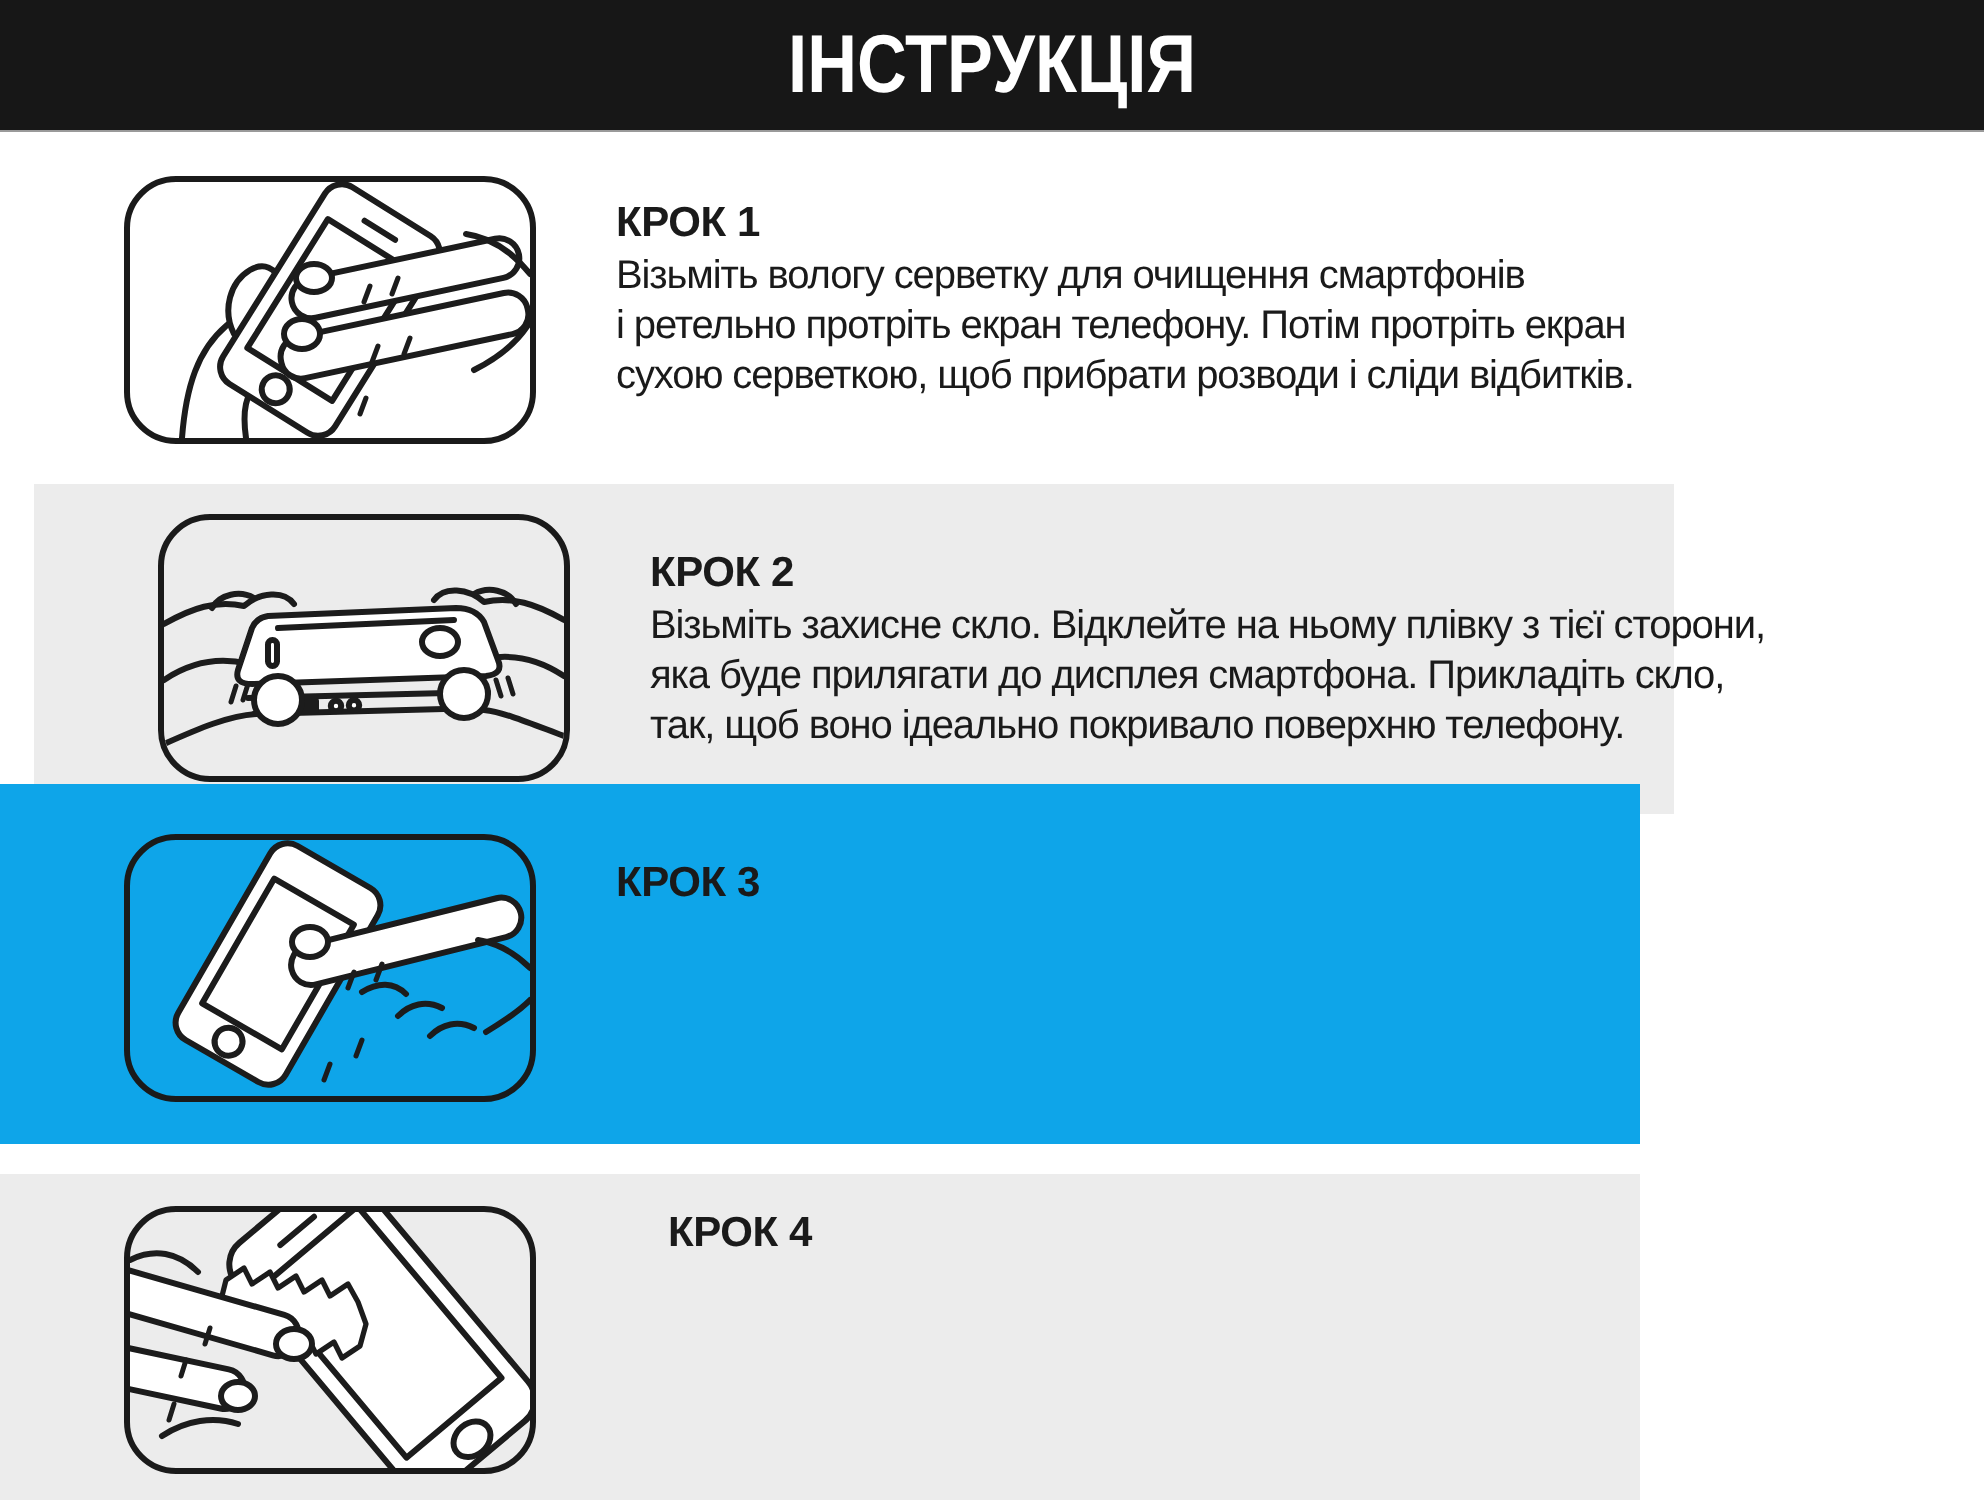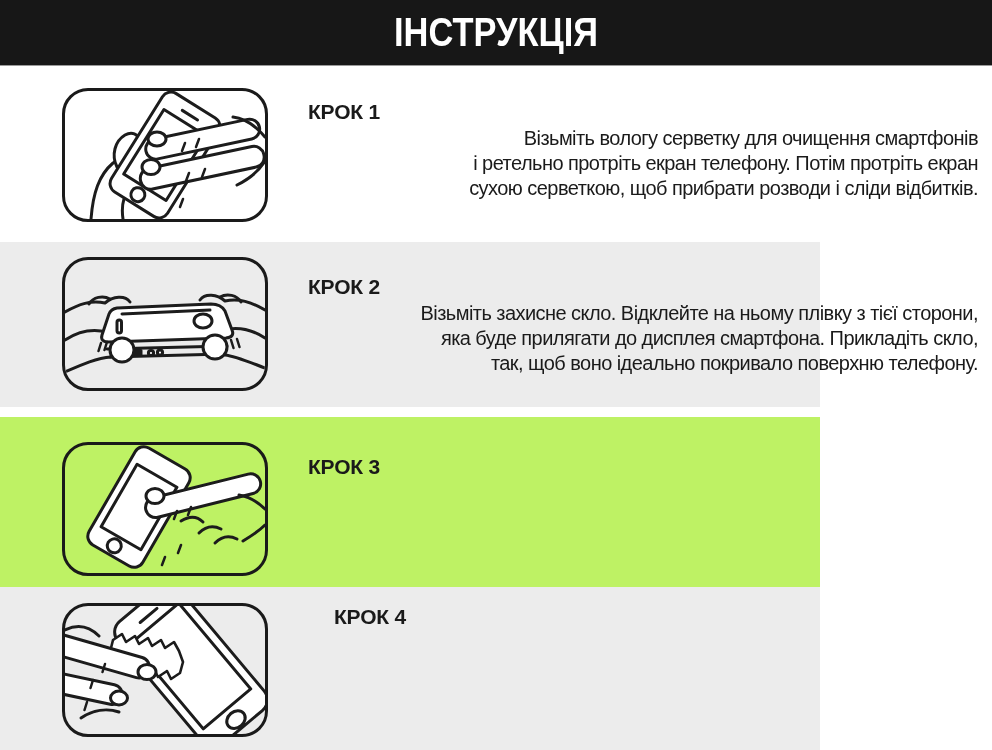--- a/index.html
+++ b/index.html
@@ -22,22 +22,22 @@
   .header h1{
     margin:0;height:65px;line-height:64px;
     text-align:center;color:#fff;
     font-size:41px;font-weight:700;
     letter-spacing:0px;
     transform:scaleX(.84);transform-origin:50% 50%;
     white-space:nowrap;
   }
   .row{position:absolute;left:0;width:820px;}
   .row-1{top:66px;height:176px;background:#ffffff;}
-  .row-2{top:242px;height:165px;background:var(--row-alt,#ececec);}
-  .row-3{top:417px;height:180px;background:#bef264;}
+  .row-2{top:242px;height:165px;background:var(--row-alt,#ececec);margin-left:17px;}
+  .row-3{top:392px;height:180px;background:#0ea5e9;}
   .row-4{top:587px;height:163px;background:var(--row-alt,#ececec);}
   .illus{
     position:absolute;left:62px;width:206px;height:134px;
     border:3.5px solid #1a1a1a;border-radius:26px;
     box-sizing:border-box;overflow:hidden;
   }
   .row-1 .illus{top:22px;}
   .row-2 .illus{top:15px;}
   .row-3 .illus{top:25px;}
   .row-4 .illus{top:16px;}
@@ -46,21 +46,21 @@
   .row-1 .step-text{top:33px;}
   .row-2 .step-text{top:32px;}
   .row-3 .step-text{top:37px;}
   .row-4 .step-text{top:17px;margin-left:26px;}
   .step-title{
     margin:0;font-size:21px;font-weight:700;line-height:26px;
     letter-spacing:-0.2px;
   }
   .step-body{
     margin:1px 0 0 0;font-size:20px;line-height:25px;
-    white-space:pre-line;letter-spacing:-0.55px;text-align:right;
+    white-space:pre-line;letter-spacing:-0.55px;
   }
 </style>
 </head>
 <body>
 
 <div class="page">
 
   <div class="header">
     <h1>ІНСТРУКЦІЯ</h1>
   </div>

